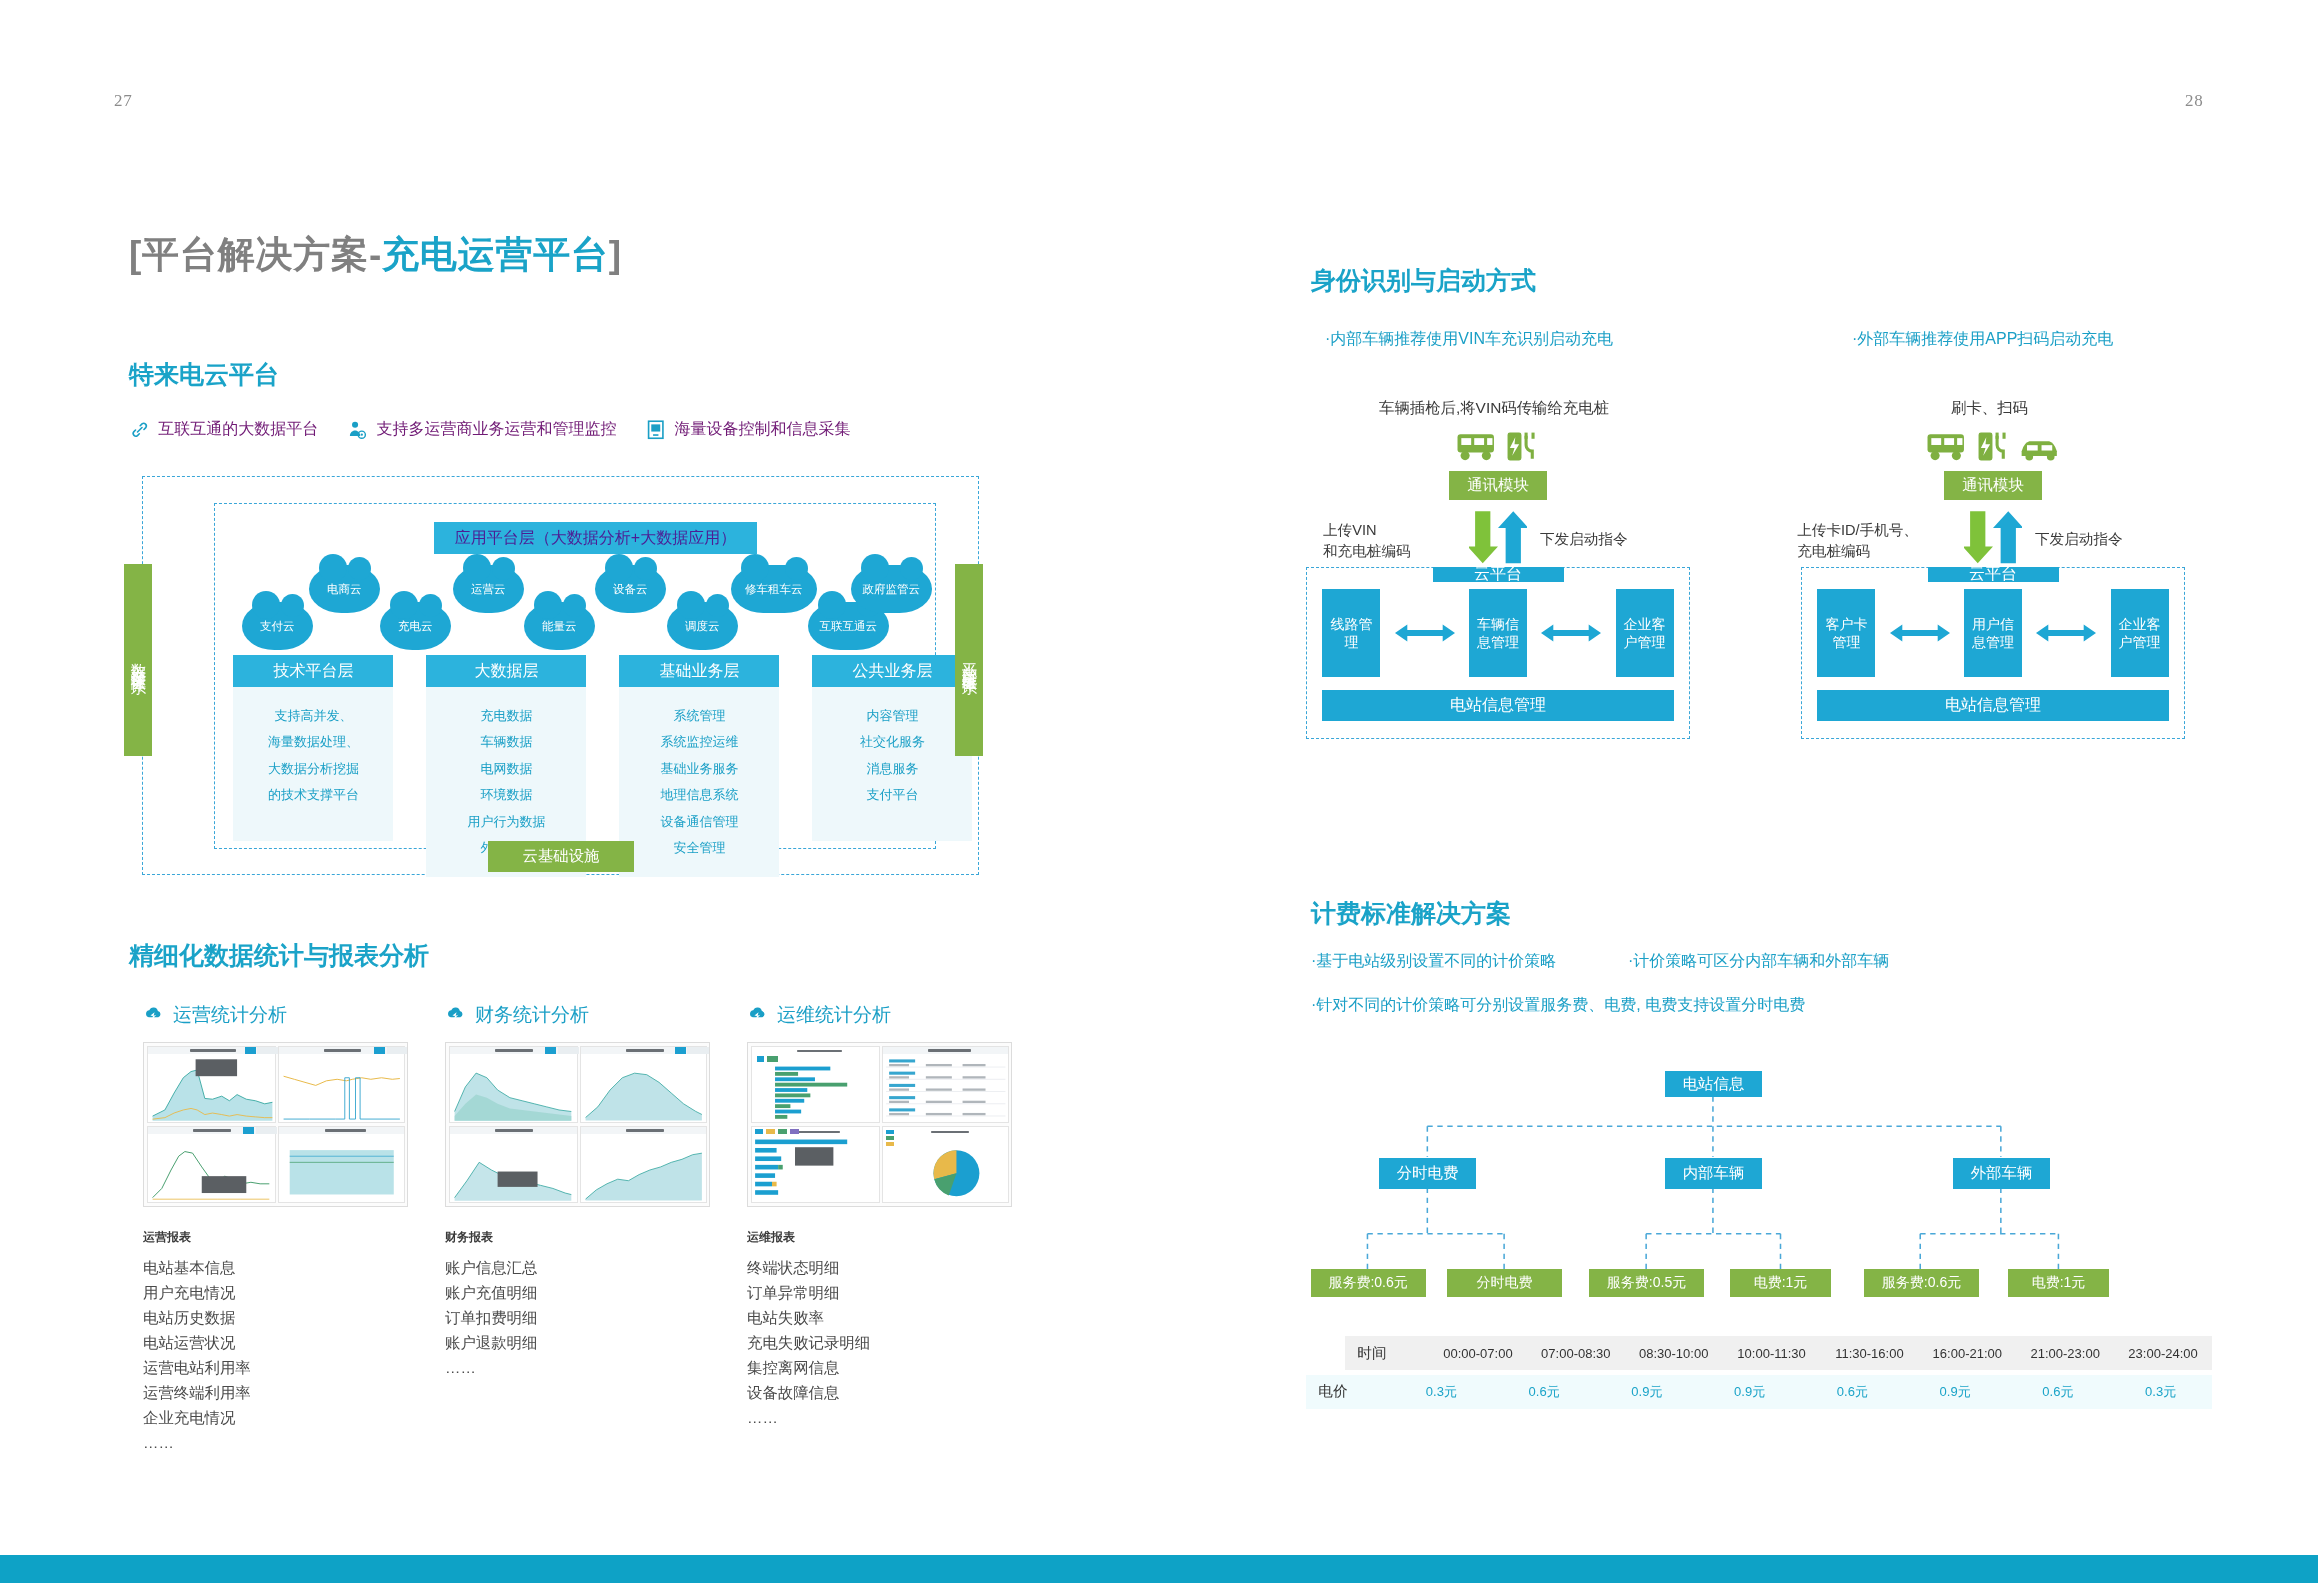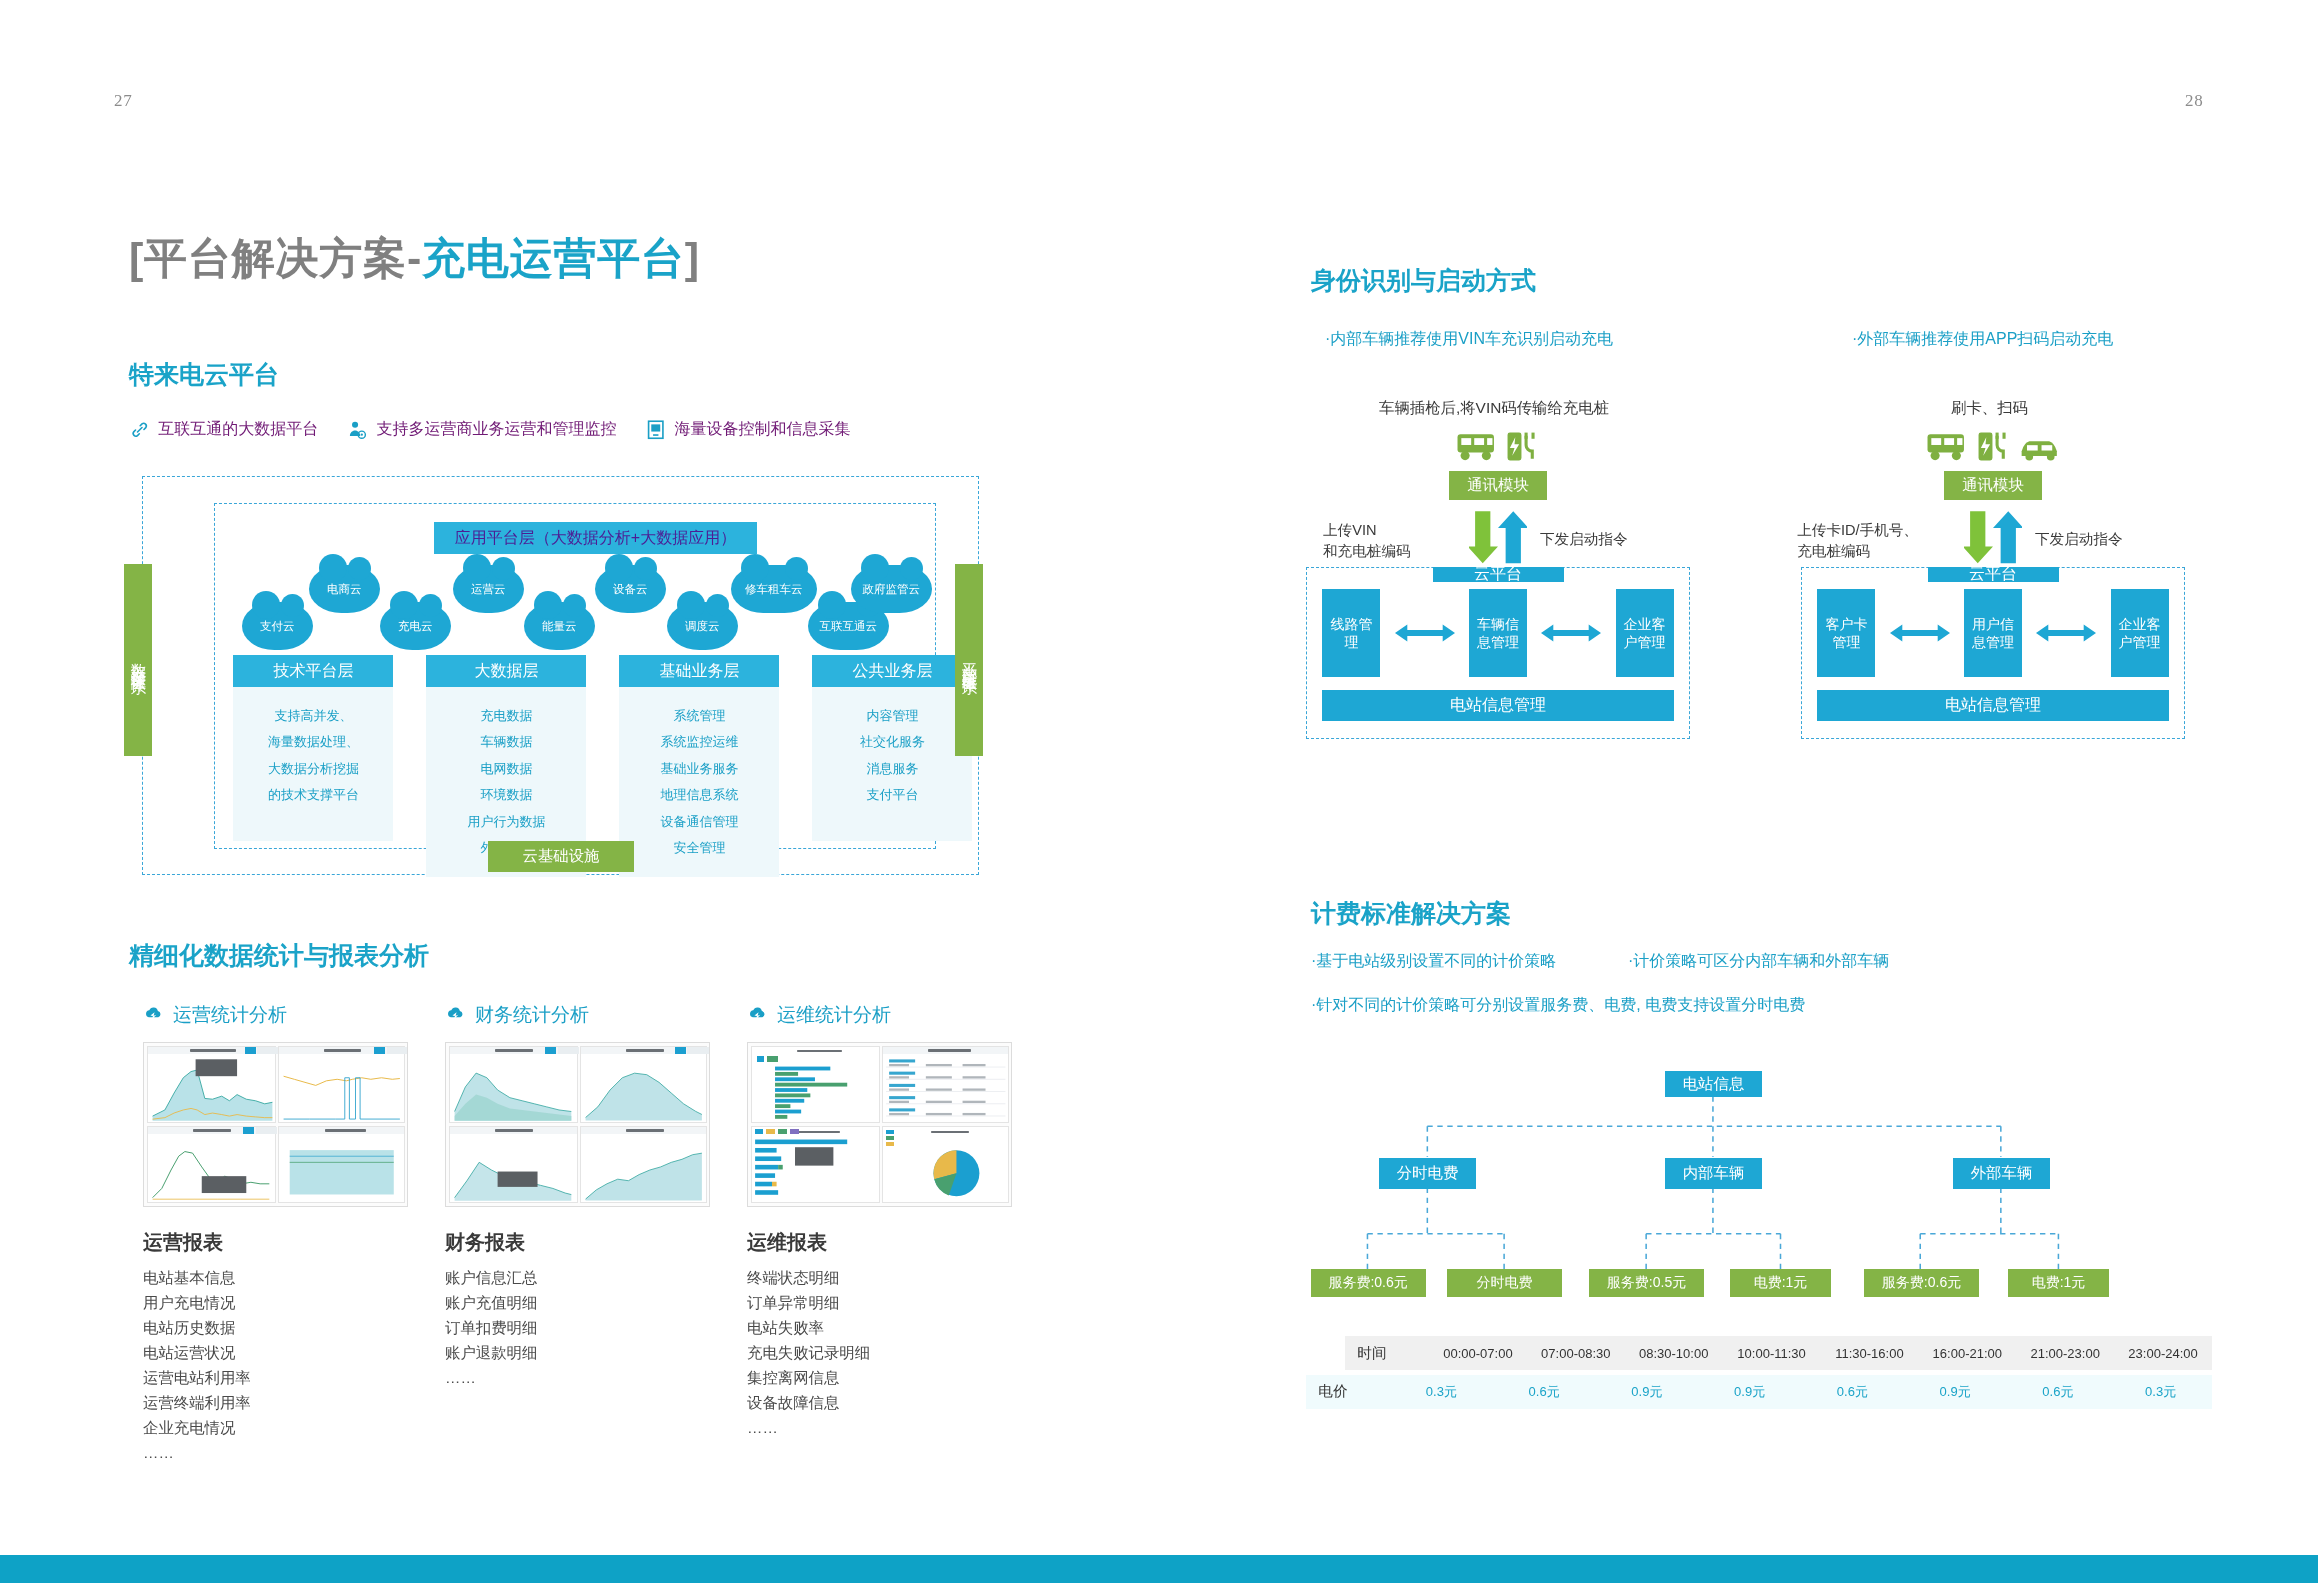--- a/index.html
+++ b/index.html
@@ -19,21 +19,21 @@
   .pg-num {
     position: absolute; font-size: 17px; color: #8c8c8c;
     font-family: "Liberation Serif", serif; letter-spacing: 0.8px;
   }
   .pg-left  { left: 114px; top: 91px; }
   .pg-right { left: 2185px; top: 91px; }
 
   
   .main-title {
     position: absolute; left: 129px; top: 230px;
-    font-size: 43px; font-weight: bold; color: #808080;
+    font-size: 37px; font-weight: bold; color: #808080;
     letter-spacing: 0.8px; white-space: nowrap;
   }
   .main-title .hl { color: #1aa3c8; }
 
   .sec-h {
     position: absolute; font-size: 25px; font-weight: bold;
     color: #1aa3c8; white-space: nowrap;
   }
   .sec-h-l1 { left: 129px; top: 358px; }
   .sec-h-l2 { left: 129px; top: 939px; }
@@ -106,21 +106,21 @@
 
   
   .rep-cols { position: absolute; left: 143px; top: 1002px; display: flex; gap: 37px; }
   .rep-col { width: 265px; }
   .rep-head { display: flex; align-items: center; gap: 8.4px; margin-bottom: 14px; }
   .rep-head-txt { font-size: 19px; color: #1a9fc6; white-space: nowrap; }
   .shot {
     width: 265px; height: 165px; border: 0.8px solid #dcdcdc; background: #fcfcfc;
     position: relative; overflow: hidden;
   }
-  .rep-title { margin-top: 21.5px; font-size: 20px; font-weight: bold; color: #3a3a3a; }
+  .rep-title { margin-top: 21.5px; font-size: 12px; font-weight: bold; color: #3a3a3a; }
   .rep-list { margin-top: 10.8px; }
   .rep-list div { font-size: 15.4px; color: #4a4a4a; line-height: 1.62; white-space: nowrap; }
 
   
   .sq { position: absolute; background: #fff; border: 0.8px solid #e4e4e4; }
   .sqhead { position:absolute; height: 7px; background:#f2f5f7; left:0; right:0; top:0; }
   .tl { position: absolute; background: #9fa4a8; height: 2.3px; border-radius:0.8px; }
   .chipb { position:absolute; background:#1b9fd0; height:7px; width:10.8px; }
   .chipg { position:absolute; background:#e9eef1; height:7px; width:10.8px; }
   .tip { position:absolute; background:#5b5f63; }

